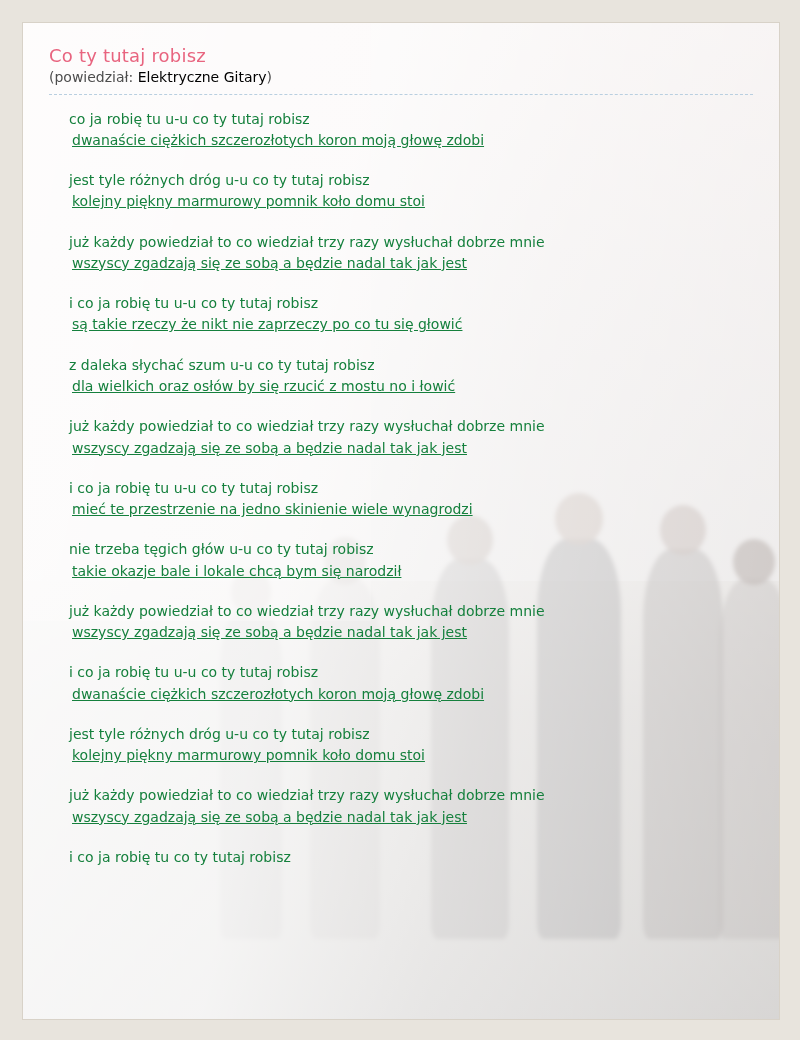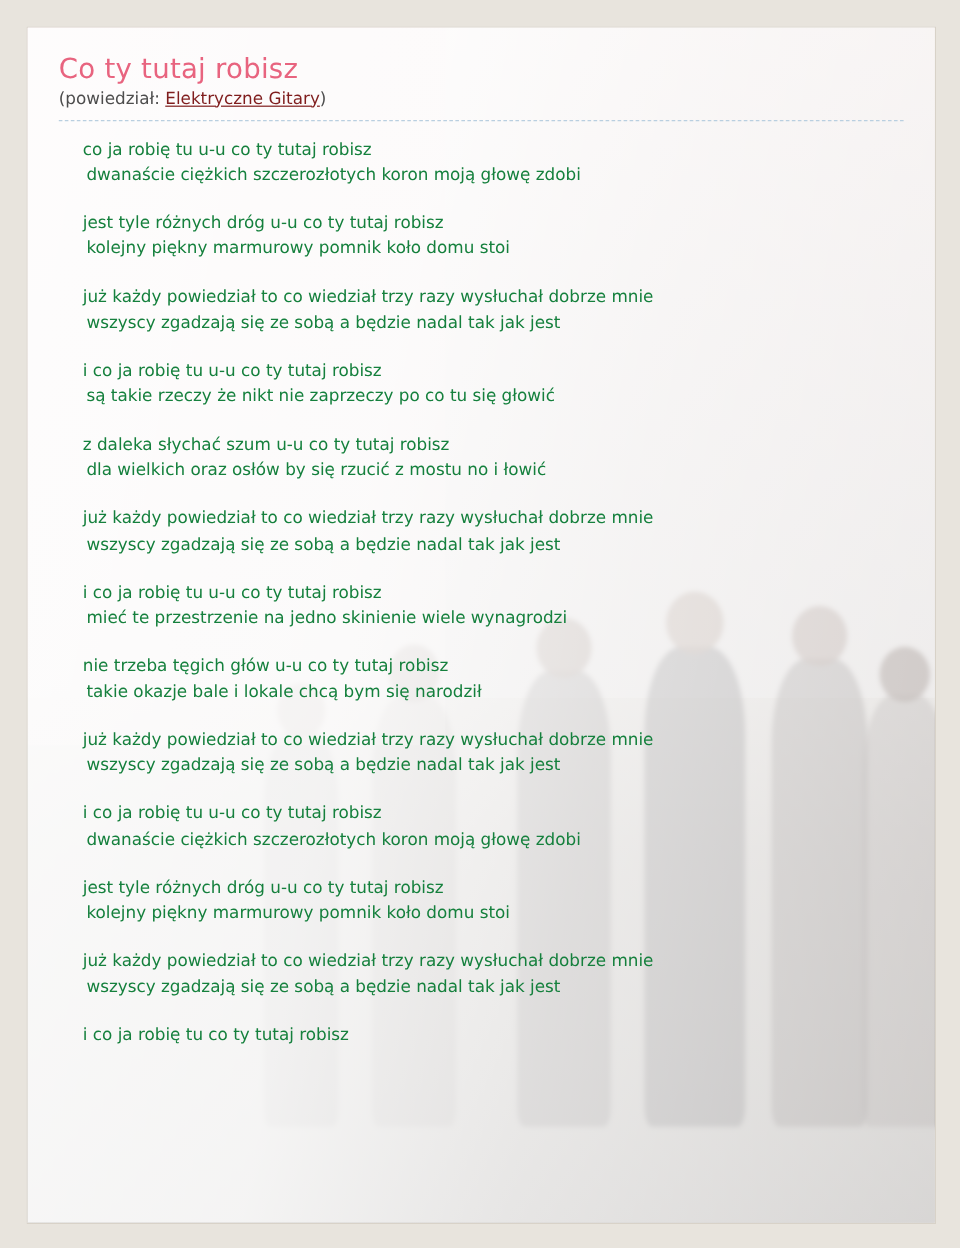--- a/index.html
+++ b/index.html
@@ -89,53 +89,52 @@
     left: 0; top: 0; right: 0; bottom: 0;
     background: linear-gradient(100deg, rgba(255,255,255,0.93) 0%, rgba(255,255,255,0.88) 38%, rgba(255,255,255,0.72) 62%, rgba(255,255,255,0.55) 100%);
   }
 
   .content {
     position: relative;
     padding: 22px 26px 10px 26px;
   }
 
   .song-title {
-    font-size: 23px;
+    font-size: 18px;
     color: #e8647f;
     font-weight: normal;
     margin: 0 0 2px 0;
     line-height: 1.2;
     letter-spacing: 0.2px;
   }
 
   .artist-line {
     font-size: 14px;
     color: #4d4d4d;
     padding-bottom: 9px;
     border-bottom: 1px dashed #b9cfe0;
     margin-bottom: 14px;
   }
   .artist-link {
-    color: #7f1d1d;
-    text-decoration: underline;
+    color: #000000;
     cursor: pointer;
   }
 
   .lyrics {
     font-size: 14px;
     line-height: 1.52;
     color: #15803d;
     white-space: pre-wrap;
     padding-left: 20px;
   }
   .stanza {
     margin-bottom: 19px;
   }
   .stanza .ln { display: block; }
-  .stanza .ln.indent { padding-left: 3px; }
+  .stanza .ln.indent { padding-left: 3px; text-decoration: underline; }
 </style>
 </head>
 <body>
 
 <div class="page-frame">
 
   <div class="bg-photo">
     <div class="sky"></div>
     <div class="ground"></div>
     <div class="fig f1">

